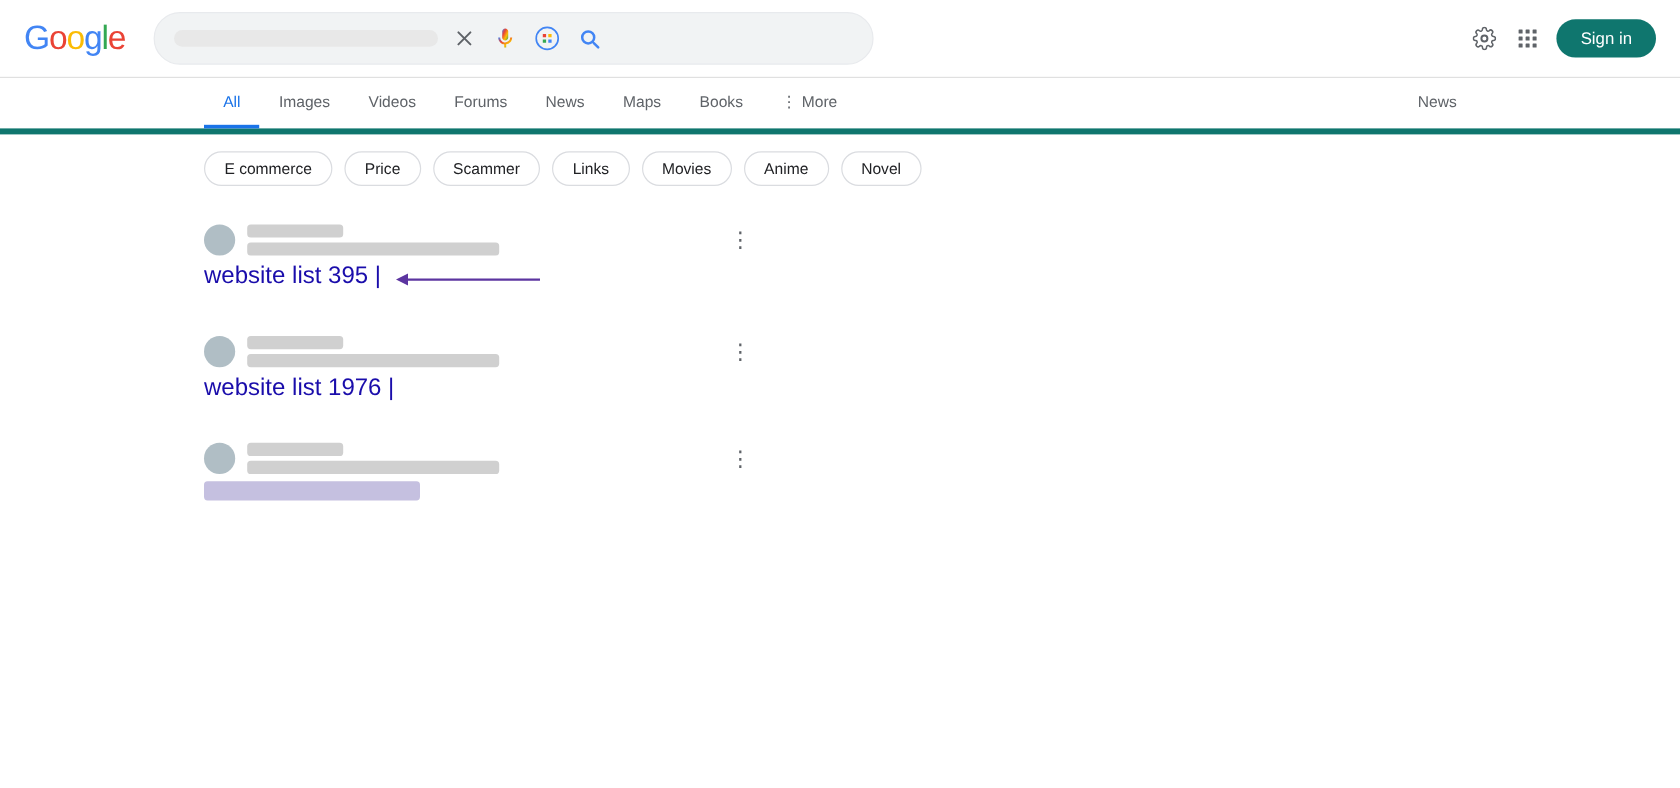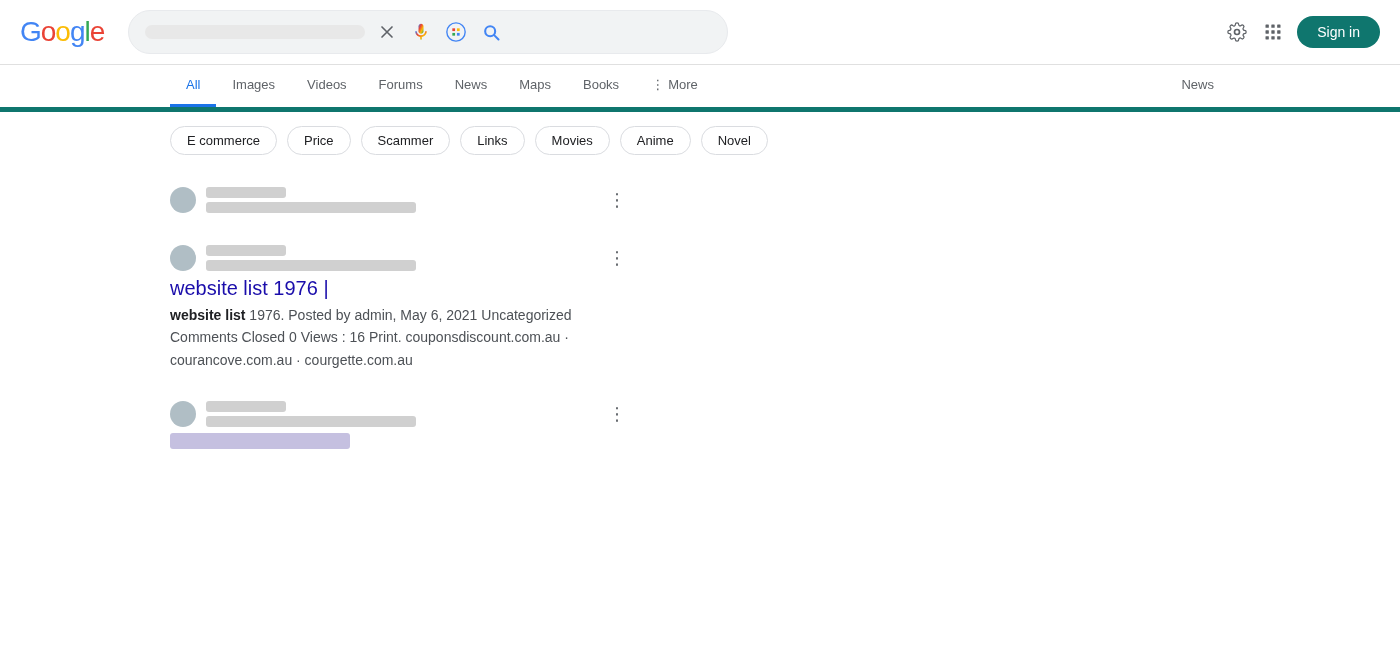--- a/index.html
+++ b/index.html
@@ -326,35 +326,41 @@
 
   <div class="result-item">
     <div class="result-meta">
       <div class="favicon"></div>
       <div class="result-url-block">
         <span class="result-site-name blurred-text" style="width:80px;"></span>
         <span class="result-url blurred-text" style="width:210px; margin-top:3px;"></span>
       </div>
       <span class="three-dots">⋮</span>
     </div>
+    <div style="display:inline-flex; align-items:center; gap:12px; margin-bottom:4px; cursor:pointer;">
+      <a class="result-title" style="text-decoration:none;">website list 395 |</a>
+      <span class="arrow-annotation" style="color:#5c35a0; font-size:16px; display:inline-flex; align-items:center;">
+        <svg width="130" height="18" viewBox="0 0 130 18">
+          <line x1="10" y1="9" x2="120" y2="9" stroke="#5c35a0" stroke-width="2"></line>
+          <polygon points="10,4 10,14 0,9" fill="#5c35a0"></polygon>
+        </svg>
+      </span>
+    </div>
   </div>
 
   <div class="result-item">
     <div class="result-meta">
       <div class="favicon"></div>
       <div class="result-url-block">
         <span class="result-site-name blurred-text" style="width:80px;"></span>
         <span class="result-url blurred-text" style="width:210px; margin-top:3px;"></span>
       </div>
       <span class="three-dots">⋮</span>
     </div>
     <a class="result-title">website list 1976 |</a>
-    <div class="result-snippet">
-      <strong>website list</strong> 1976. Posted by admin, May 6, 2021 Uncategorized Comments Closed 0 Views : 16 Print. couponsdiscount.com.au · courancove.com.au · courgette.com.au
-    </div>
   </div>
 
   <div class="result-item">
     <div class="result-meta">
       <div class="favicon"></div>
       <div class="result-url-block">
         <span class="result-site-name blurred-text" style="width:80px;"></span>
         <span class="result-url blurred-text" style="width:210px; margin-top:3px;"></span>
       </div>
       <span class="three-dots">⋮</span>

